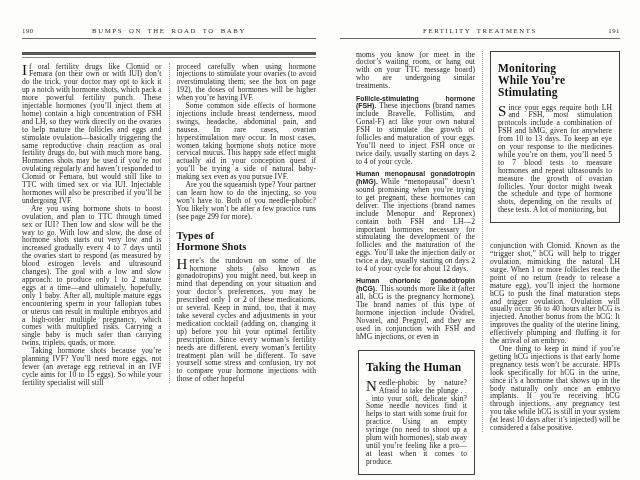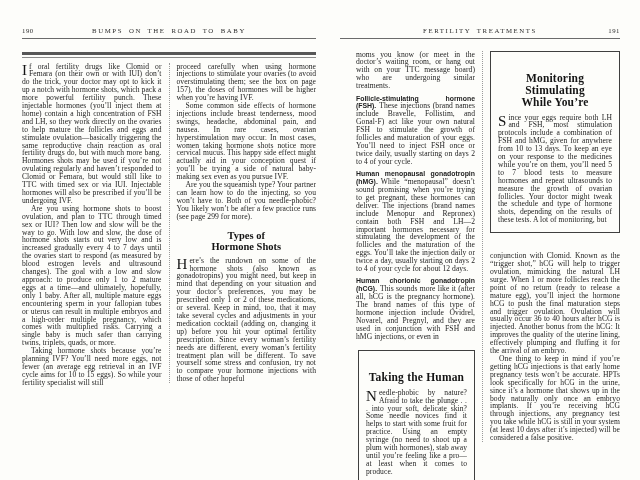--- a/index.html
+++ b/index.html
@@ -26,26 +26,26 @@
   .col-first  { flex:1; padding-right:7px; min-width:0; }
   .col-second { flex:1; border-left:1px dotted #9a9a9a; padding-left:7px; min-width:0; }
   .rp1 { flex:0 0 126px; }
   .rp2 { flex:1; }
 
   .body { font-family:"Liberation Serif",serif; font-size:7.6px; line-height:7.9px; color:#1d1d1d; text-align:justify; letter-spacing:0.05px; hyphens:auto; -webkit-hyphens:auto; }
   .indent { text-indent:9px; }
   .entry { margin-top:4.5px; }
   .lead { font-family:"Liberation Sans",sans-serif; font-weight:bold; font-size:6.9px; padding-right:3px; letter-spacing:0; color:#222; }
   .sub-heading { font-family:"Liberation Serif",serif; font-weight:bold; font-size:10.5px; line-height:11.5px; margin:9px 0 4px; color:#141414; }
-  .hl { display:block;text-align:center; }
+  .hl { display:block; }
   .dropcap { float:left; font-size:15px; line-height:12.5px; padding:1px 2px 0 0; font-weight:400; color:#141414; }
 
   .box { border:1px solid #3f3f3f; padding:7px 7px 8px; background:#fdfdfa; }
   .plunge-box { margin-top:9px; margin-left:2px; }
-  .box-title { font-family:"Liberation Serif",serif; font-weight:bold; font-size:11.5px; line-height:12px; text-align:center; margin:13px 0 6px; color:#141414; letter-spacing:0.2px; }
+  .box-title { font-family:"Liberation Serif",serif; font-weight:bold; font-size:11.5px; line-height:12px; margin:3px 0 6px; color:#141414; letter-spacing:0.2px; }
   .stacked .tl { display:block; }
   .after-box { margin-top:19px; }
 </style>
 </head>
 <body>
 
 <div class="spread">
 
   <section class="page page-left">
     <header class="running-header">
@@ -58,21 +58,21 @@
     <div class="thick-rule"></div>
     <div class="title-rule"></div>
 
     <div class="columns">
       <div class="col-first">
         <p class="body"><span class="dropcap">I</span><span>f oral fertility drugs like Clomid or Femara (on their own or with IUI) don’t do the trick, your doctor may opt to kick it up a notch with hormone shots, which pack a more powerful fertility punch. These injectable hormones (you’ll inject them at home) contain a high concentration of FSH and LH, so they work directly on the ovaries to help mature the follicles and eggs and stimulate ovulation—basically triggering the same reproductive chain reaction as oral fertility drugs do, but with much more bang. Hormones shots may be used if you’re not ovulating regularly and haven’t responded to Clomid or Femara, but would still like to TTC with timed sex or via IUI. Injectable hormones will also be prescribed if you’ll be undergoing IVF.</span></p>
         <p class="body indent">Are you using hormone shots to boost ovulation, and plan to TTC through timed sex or IUI? Then low and slow will be the way to go. With low and slow, the dose of hormone shots starts out very low and is increased gradually every 4 to 7 days until the ovaries start to respond (as measured by blood estrogen levels and ultrasound changes). The goal with a low and slow approach: to produce only 1 to 2 mature eggs at a time—and ultimately, hopefully, only 1 baby. After all, multiple mature eggs encountering sperm in your fallopian tubes or uterus can result in multiple embryos and a high-order multiple pregnancy, which comes with multiplied risks. Carrying a single baby is much safer than carrying twins, triplets, quads, or more.</p>
         <p class="body indent">Taking hormone shots because you’re planning IVF? You’ll need more eggs, not fewer (an average egg retrieval in an IVF cycle aims for 10 to 15 eggs). So while your fertility specialist will still</p>
       </div>
       <div class="col-second">
-        <p class="body">proceed carefully when using hormone injections to stimulate your ovaries (to avoid overstimulating them; see the box on page 157), the doses of hormones will be higher when you’re having IVF.</p>
+        <p class="body">proceed carefully when using hormone injections to stimulate your ovaries (to avoid overstimulating them; see the box on page 192), the doses of hormones will be higher when you’re having IVF.</p>
         <p class="body indent">Some common side effects of hormone injections include breast tenderness, mood swings, headache, abdominal pain, and nausea. In rare cases, ovarian hyperstimulation may occur. In most cases, women taking hormone shots notice more cervical mucus. This happy side effect might actually aid in your conception quest if you’ll be trying a side of natural baby-making sex even as you pursue IVF.</p>
         <p class="body indent">Are you the squeamish type? Your partner can learn how to do the injecting, so you won’t have to. Both of you needle-phobic? You likely won’t be after a few practice runs (see page 299 for more).</p>
         <h2 class="sub-heading">
             <span class="hl">Types of</span>
             <span class="hl">Hormone Shots</span>
           </h2>
         <p class="body"><span class="dropcap">H</span><span>ere’s the rundown on some of the hormone shots (also known as gonadotropins) you might need, but keep in mind that depending on your situation and your doctor’s preferences, you may be prescribed only 1 or 2 of these medications, or several. Keep in mind, too, that it may take several cycles and adjustments in your medication cocktail (adding on, changing it up) before you hit your optimal fertility prescription. Since every woman’s fertility needs are different, every woman’s fertility treatment plan will be different. To save yourself some stress and confusion, try not to compare your hormone injections with those of other hopeful</span></p>
       </div>
     </div>
   </section>
@@ -95,22 +95,22 @@
         <aside class="box plunge-box">
           <h3 class="box-title">Taking the Human</h3>
           <p class="body"><span class="dropcap">N</span><span>eedle-phobic by nature? Afraid to take the plunge . . . into your soft, delicate skin? Some needle novices find it helps to start with some fruit for practice. Using an empty syringe (no need to shoot up a plum with hormones), stab away until you’re feeling like a pro—at least when it comes to produce.</span></p>
         </aside>
       </div>
 
       <div class="col-second rp2">
         <aside class="box monitor-box">
           <h3 class="box-title stacked">
             <span class="tl">Monitoring</span>
+            <span class="tl">While You’re</span>
             <span class="tl">Stimulating</span>
-            <span class="tl">While You’re</span>
           </h3>
           <p class="body"><span class="dropcap">S</span><span>ince your eggs require both LH and FSH, most stimulation protocols include a combination of FSH and hMG, given for anywhere from 10 to 13 days. To keep an eye on your response to the medicines while you’re on them, you’ll need 5 to 7 blood tests to measure hormones and repeat ultrasounds to measure the growth of ovarian follicles. Your doctor might tweak the schedule and type of hormone shots, depending on the results of these tests. A lot of monitoring, but</span></p>
         </aside>
         <p class="body after-box">conjunction with Clomid. Known as the “trigger shot,” hCG will help to trigger ovulation, mimicking the natural LH surge. When 1 or more follicles reach the point of no return (ready to release a mature egg), you’ll inject the hormone hCG to push the final maturation steps and trigger ovulation. Ovulation will usually occur 36 to 40 hours after hCG is injected. Another bonus from the hCG: It improves the quality of the uterine lining, effectively plumping and fluffing it for the arrival of an embryo.</p>
         <p class="body indent">One thing to keep in mind if you’re getting hCG injections is that early home pregnancy tests won’t be accurate. HPTs look specifically for hCG in the urine, since it’s a hormone that shows up in the body naturally only once an embryo implants. If you’re receiving hCG through injections, any pregnancy test you take while hCG is still in your system (at least 10 days after it’s injected) will be considered a false positive.</p>
       </div>
     </div>
   </section>
 
 </div>

